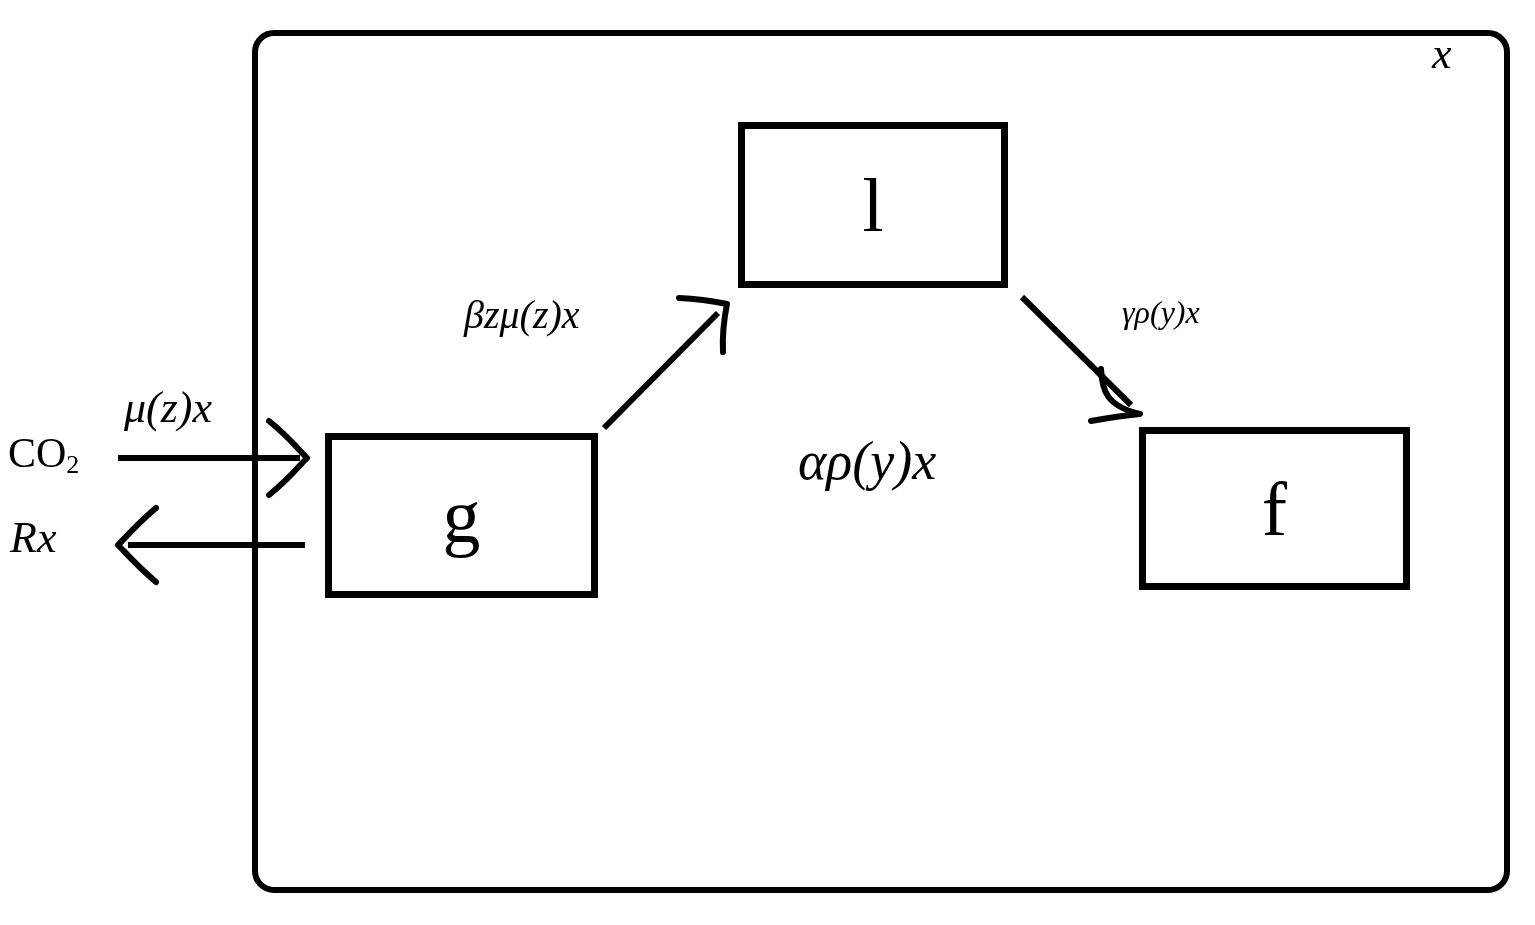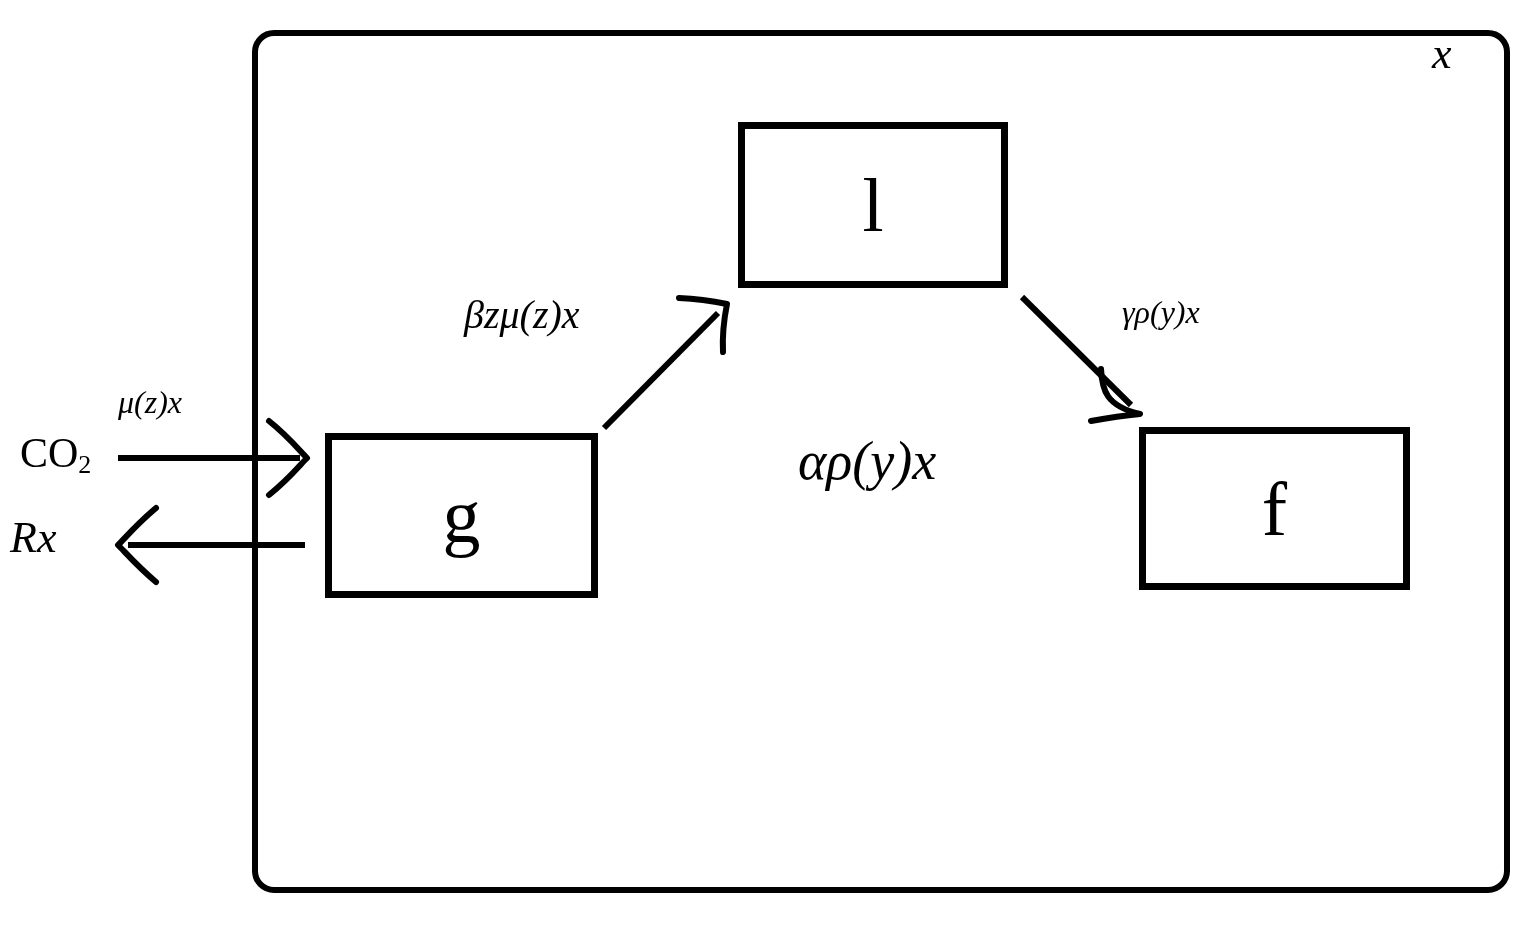--- a/index.html
+++ b/index.html
@@ -56,24 +56,24 @@
   .math{
     position:absolute;
     white-space:nowrap;
     font-family:"Liberation Serif","DejaVu Serif",serif;
     font-style:italic;
     font-size:40px;
     line-height:1;
   }
 
   #label-x{left:1432px;top:32px;font-size:44px;}
-  #label-co2{left:8px;top:432px;font-style:normal;font-size:42px;margin-left:12px;}
+  #label-co2{left:8px;top:432px;font-style:normal;font-size:42px;}
   #label-co2 sub{font-size:26px;font-style:normal;vertical-align:-6px;}
   #label-rx{left:10px;top:516px;font-size:44px;font-style:italic;}
-  #label-muzx{left:118px;top:386px;font-size:32px;}
+  #label-muzx{left:124px;top:386px;font-size:44px;}
   #label-beta{left:464px;top:295px;font-size:40px;}
   #label-gamma{left:1122px;top:296px;font-size:32px;}
   #label-alpha{left:798px;top:434px;font-size:54px;}
 </style>
 </head>
 <body>
 
 <div id="stage">
 
   <div class="system-boundary"></div>

